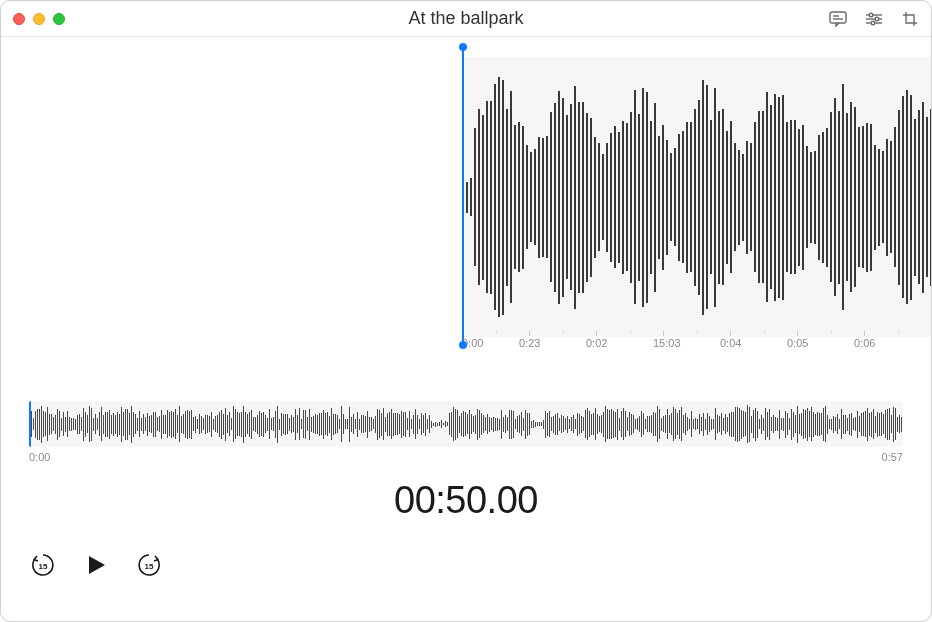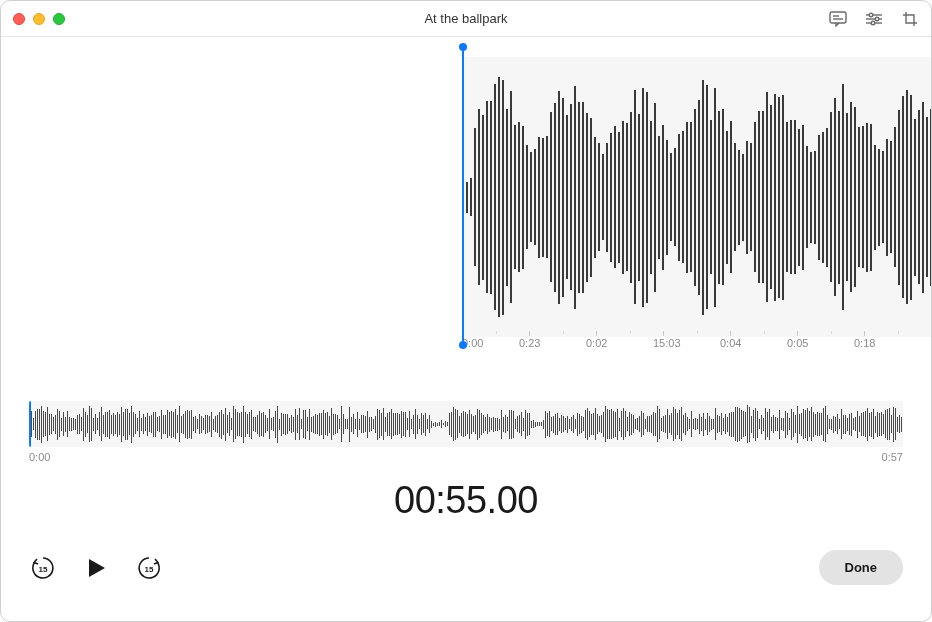--- a/index.html
+++ b/index.html
@@ -41,21 +41,21 @@
       height: 12px;
       border-radius: 50%;
     }
     .tl-close { background: #ff5f57; border: 0.5px solid #e1483f; }
     .tl-min { background: #febc2e; border: 0.5px solid #e0a528; }
     .tl-max { background: #28c840; border: 0.5px solid #26a833; }
     .window-title {
       position: absolute;
       left: 50%;
       transform: translateX(-50%);
-      font-size: 13px;
+      font-size: 18px;
       color: #333;
       font-weight: 500;
     }
     .titlebar-right {
       margin-left: auto;
       display: flex;
       gap: 18px;
       align-items: center;
       color: #6b6b6b;
     }
@@ -448,21 +448,21 @@
           </div>
       </div>
       <div class="playhead-main"></div>
       <div class="time-ruler-main" id="main-ruler">
           <div class="ruler-tick"><span>0:00</span></div>
           <div class="ruler-tick"><span>0:23</span></div>
           <div class="ruler-tick"><span>0:02</span></div>
           <div class="ruler-tick"><span>15:03</span></div>
           <div class="ruler-tick"><span>0:04</span></div>
           <div class="ruler-tick"><span>0:05</span></div>
-          <div class="ruler-tick"><span>0:18</span></div>
+          <div class="ruler-tick"><span>0:06</span></div>
         </div>
     </div>
 
     <div class="overview-wrap">
       <div class="overview-waveform">
         <div class="playhead-overview"></div>
         <div class="wave-bars" id="overview-wave">
             <div class="wave-bar" style="height: 10px;"></div>
             <div class="wave-bar" style="height: 26px;"></div>
             <div class="wave-bar" style="height: 12px;"></div>
@@ -901,21 +901,21 @@
             <div class="wave-bar" style="height: 18px;"></div>
             <div class="wave-bar" style="height: 15px;"></div>
           </div>
       </div>
       <div class="overview-times">
         <span>0:00</span>
         <span>0:57</span>
       </div>
     </div>
 
-    <div class="timer">00:55.00</div>
+    <div class="timer">00:50.00</div>
 
     <div class="controls-bar">
 
       <div class="playback-controls">
         <div class="skip-btn">
           <svg width="26" height="26" viewBox="0 0 26 26">
             <path d="M13 3 A10 10 0 1 1 4.5 7.5" fill="none" stroke="#1a1a1a" stroke-width="1.6"></path>
             <path d="M7 4 L4 7.5 L8 9" fill="none" stroke="#1a1a1a" stroke-width="1.6" stroke-linejoin="round"></path>
             <text x="13" y="17" font-size="8" font-weight="600" text-anchor="middle" fill="#1a1a1a">15</text>
           </svg>
@@ -927,17 +927,16 @@
         </div>
         <div class="skip-btn">
           <svg width="26" height="26" viewBox="0 0 26 26">
             <path d="M13 3 A10 10 0 1 0 21.5 7.5" fill="none" stroke="#1a1a1a" stroke-width="1.6"></path>
             <path d="M19 4 L22 7.5 L18 9" fill="none" stroke="#1a1a1a" stroke-width="1.6" stroke-linejoin="round"></path>
             <text x="13" y="17" font-size="8" font-weight="600" text-anchor="middle" fill="#1a1a1a">15</text>
           </svg>
         </div>
       </div>
 
-      <button class="done-btn">Done</button>
     </div>
 
   </div>
 </div>
 
 </body></html>

